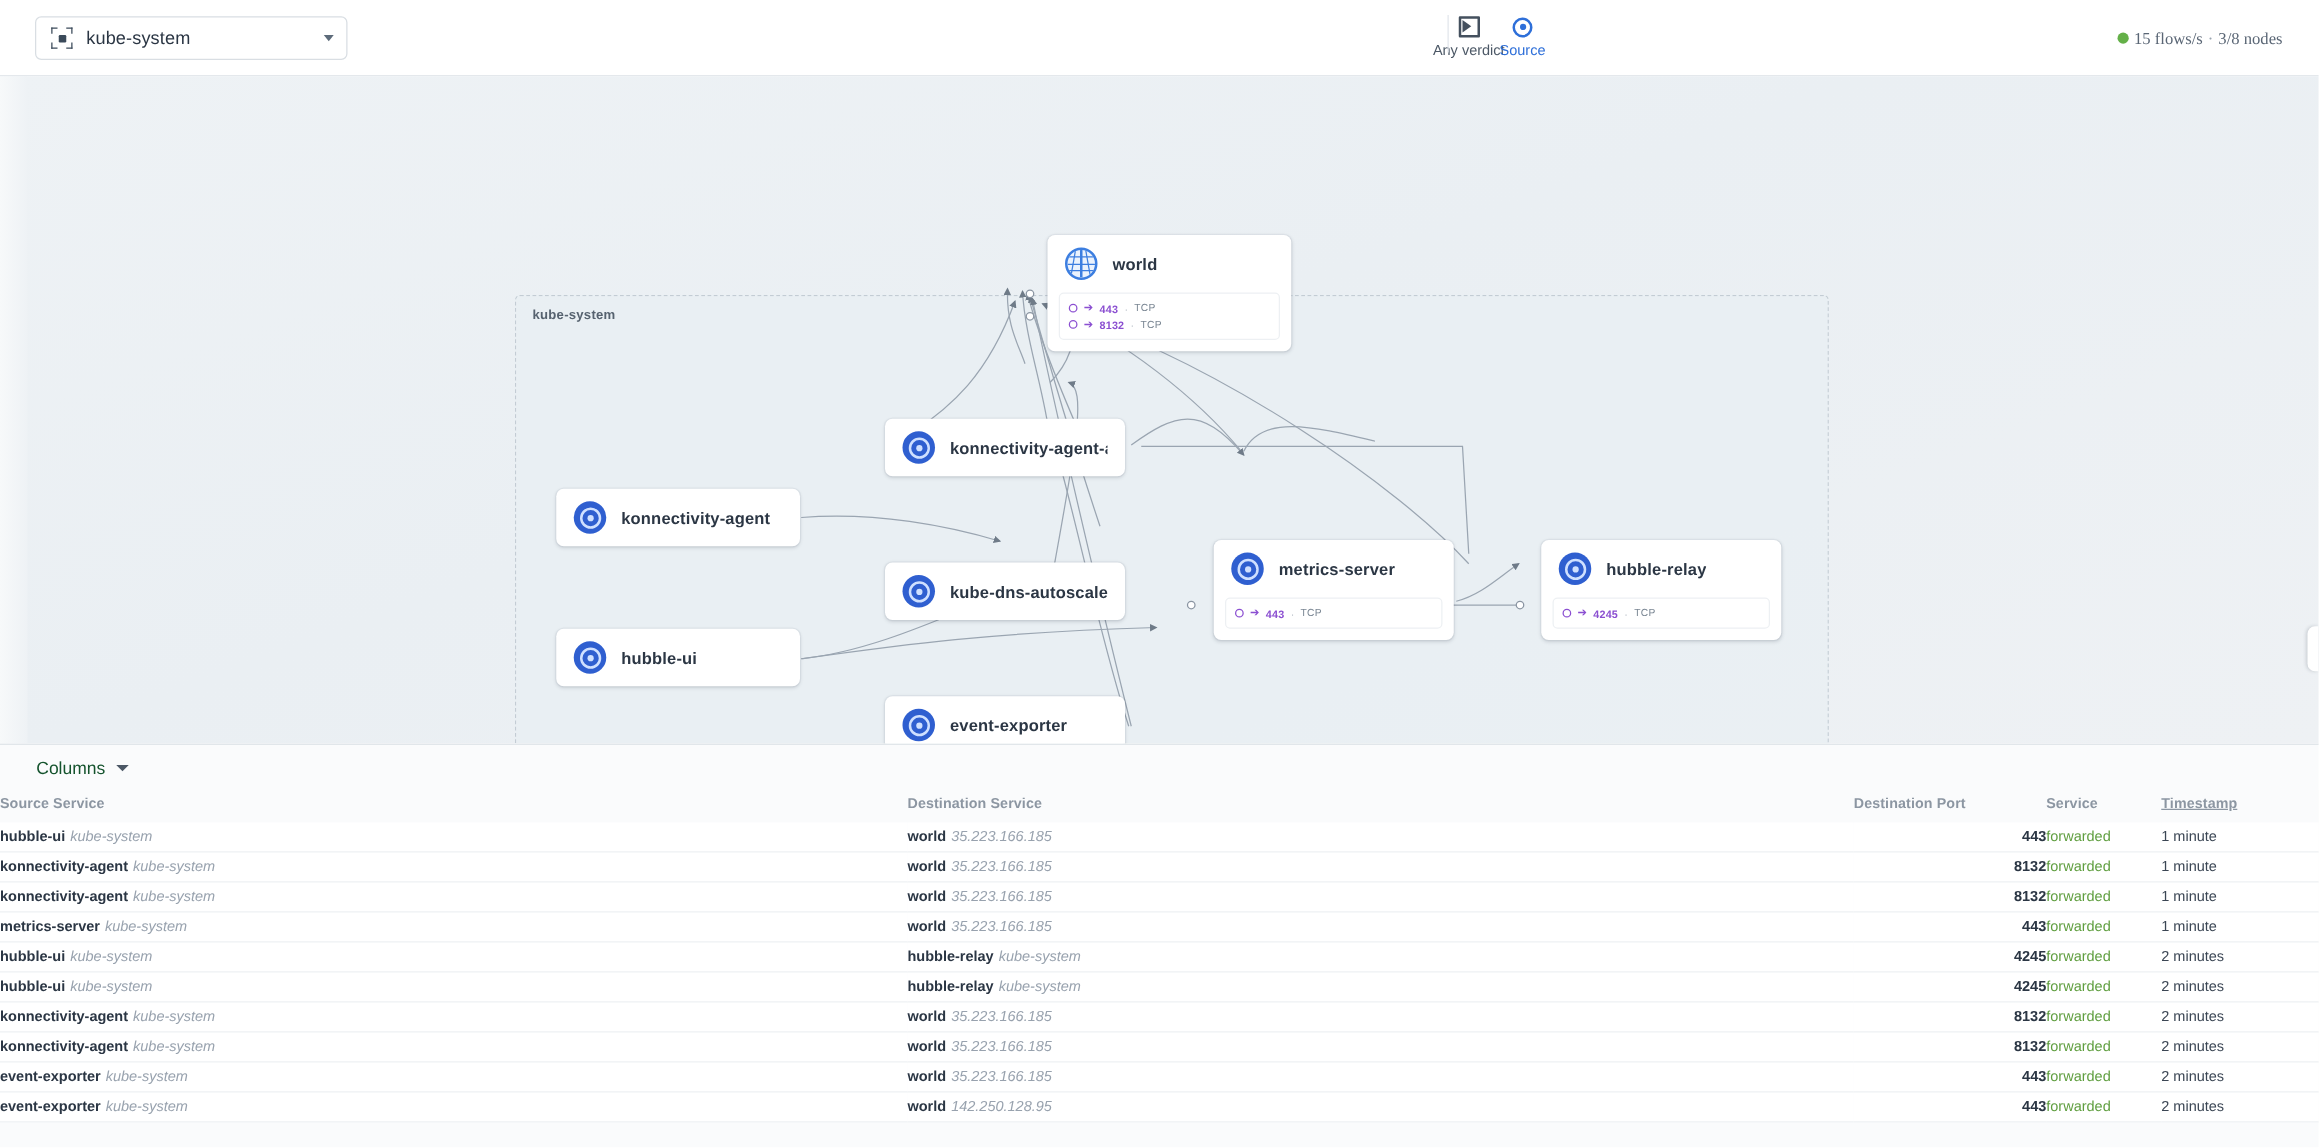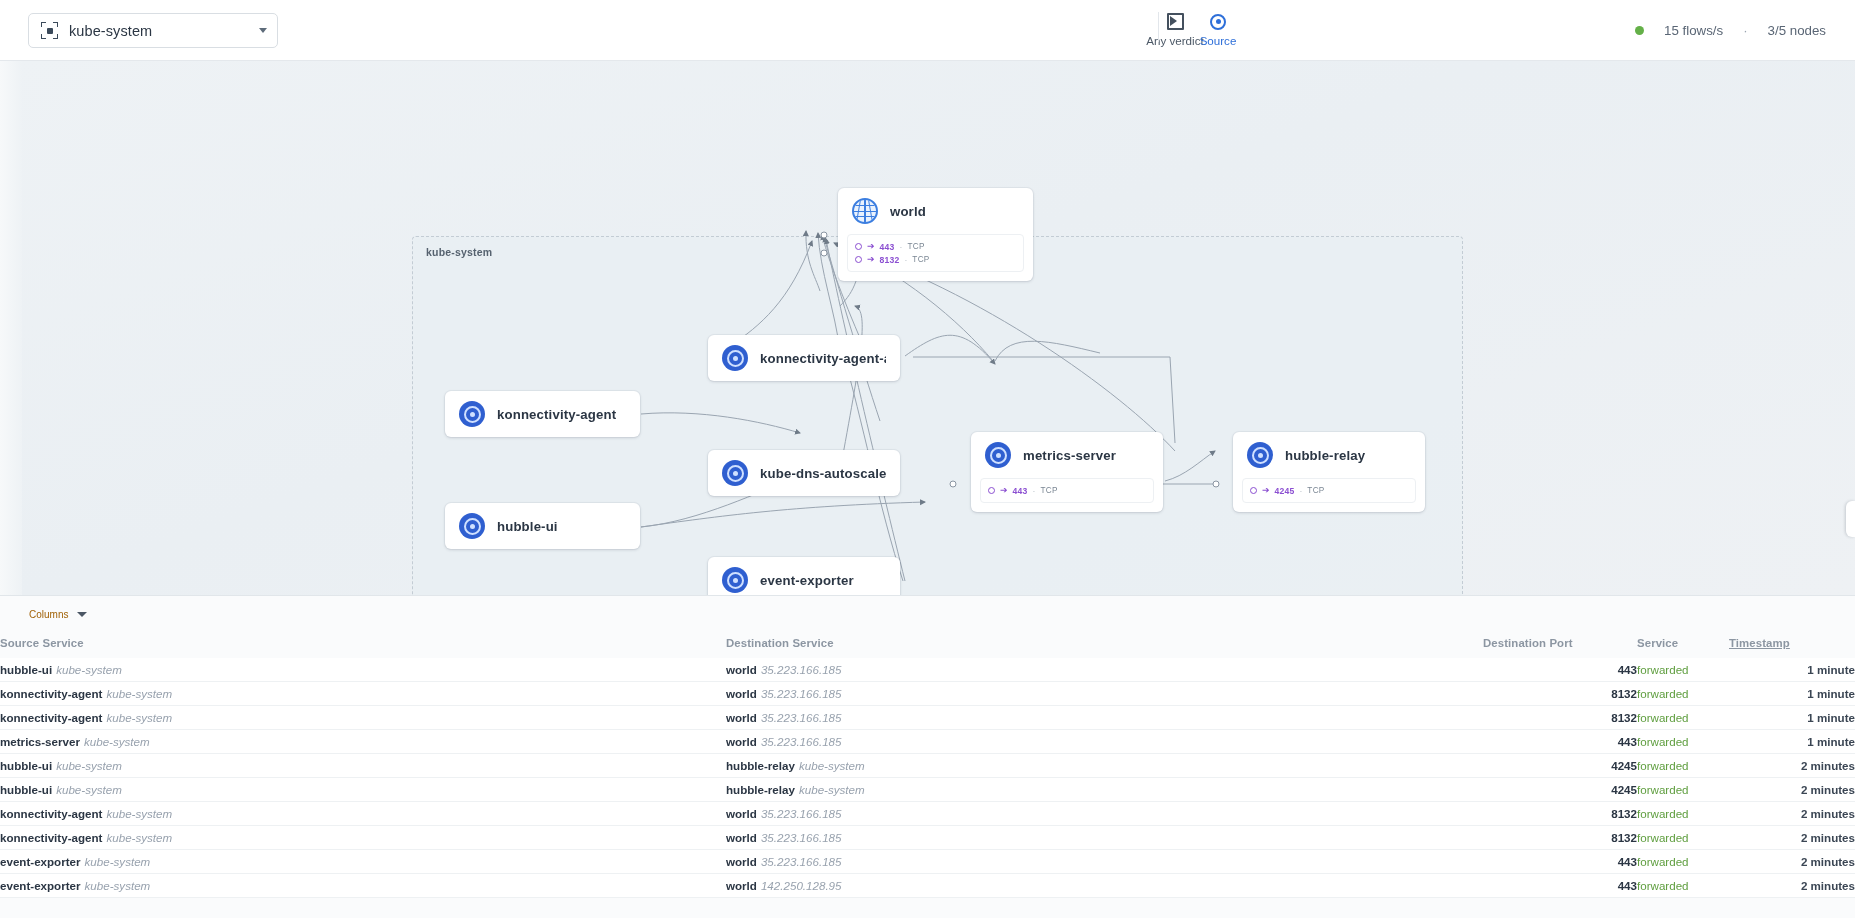--- a/index.html
+++ b/index.html
@@ -61,22 +61,22 @@
     border-top:5px solid transparent;border-bottom:5px solid transparent;border-left:7px solid #44505e;
   }
   .eye-gly {
     width:16px;height:16px;border-radius:50%;border:2.4px solid #2e6fd9;
     display:flex;align-items:center;justify-content:center;
   }
   .eye-gly b { width:5px;height:5px;border-radius:50%;background:#2e6fd9;}
 
   .status {
     position: absolute; right: 29px; top: 0; height: 61px;
-    display: flex; align-items: center; gap: 20px;
-    font-size: 13.3px; color: #5a6675;
+    display: flex; align-items: center; gap: 4px;
+    font-size: 13.3px; color: #5a6675; font-family: Liberation Serif, serif;
   }
   .dot-green { width: 9px; height: 9px; border-radius: 50%; background: #64b048; }
   .status .mid { color:#9aa4b0; }
 
   
   .canvas {
     position: absolute; left: 0; top: 61px; width: 1855px; height: 534px;
     background: linear-gradient(160deg,#eef2f5 0%, #eaeff3 45%, #eef1f4 100%);
     overflow: hidden;
   }
@@ -144,34 +144,34 @@
 
   
   .tablewrap {
     position: absolute; left: 0; top: 595px; width: 1855px; height: 323px;
     background: #fafbfc; border-top: 1px solid #e1e6ea;
   }
   .columns-bar {
     height: 36px; display: flex; align-items: center; padding-left: 29px; gap: 9px;
     cursor: pointer;
   }
-  .columns-lbl { font-size: 10px; color: #a16207; }
+  .columns-lbl { font-size: 14px; color: #14532d; }
   .caret2 { width:0;height:0;border-left:5px solid transparent;border-right:5px solid transparent;border-top:5.5px solid #4b5765;}
 
   table.flows { width: 1855px; border-collapse: collapse; table-layout: fixed; }
   table.flows th {
     font-size: 11.4px; color: #8c96a2; font-weight: bold; text-align: left;
     padding: 5px 0 9px 0; background: #fafbfc; letter-spacing:.1px;
   }
   table.flows td { font-size: 11.6px; padding: 5px 0; border-bottom: 1px solid #eef1f3; background:#fff;}
   th.c1, td.c1 { width: 726px; padding-left: 29px; }
   th.c2, td.c2 { width: 757px; }
   th.c3, td.c3 { width: 154px; text-align: right; }
   th.c4, td.c4 { width: 92px; text-align: left; padding-left: 14px;}
-  th.c5, td.c5 { width: 126px; text-align: right; font-weight: bold; }
+  th.c5, td.c5 { width: 126px; text-align: left; }
   th.c3 { text-align: right; }
   th.c5 { text-align: center; text-decoration: underline; }
   .svc { font-weight: bold; color: #2b3644; }
   .ctx { font-style: italic; color: #98a2ae; margin-left: 4px; }
   .verdict-ok { color: #5f9e3f; }
   .ts { color: #3b4654; }
   .port-cell { color:#2b3644; font-weight:bold;}
 </style>
 </head>
 <body>
@@ -207,21 +207,21 @@
       <span class="eye-gly">
           <b></b>
         </span>
       <span class="lbl">Source</span>
     </div>
 
     <div class="status">
       <span class="dot-green"></span>
       <span>15 flows/s</span>
       <span class="mid">·</span>
-      <span>3/5 nodes</span>
+      <span>3/8 nodes</span>
     </div>
   </div>
 
   <div class="canvas">
     <div class="canvas-left-fade"></div>
 
     <div class="ns-box">
       <span class="ns-box-label">kube-system</span>
     </div>
 

